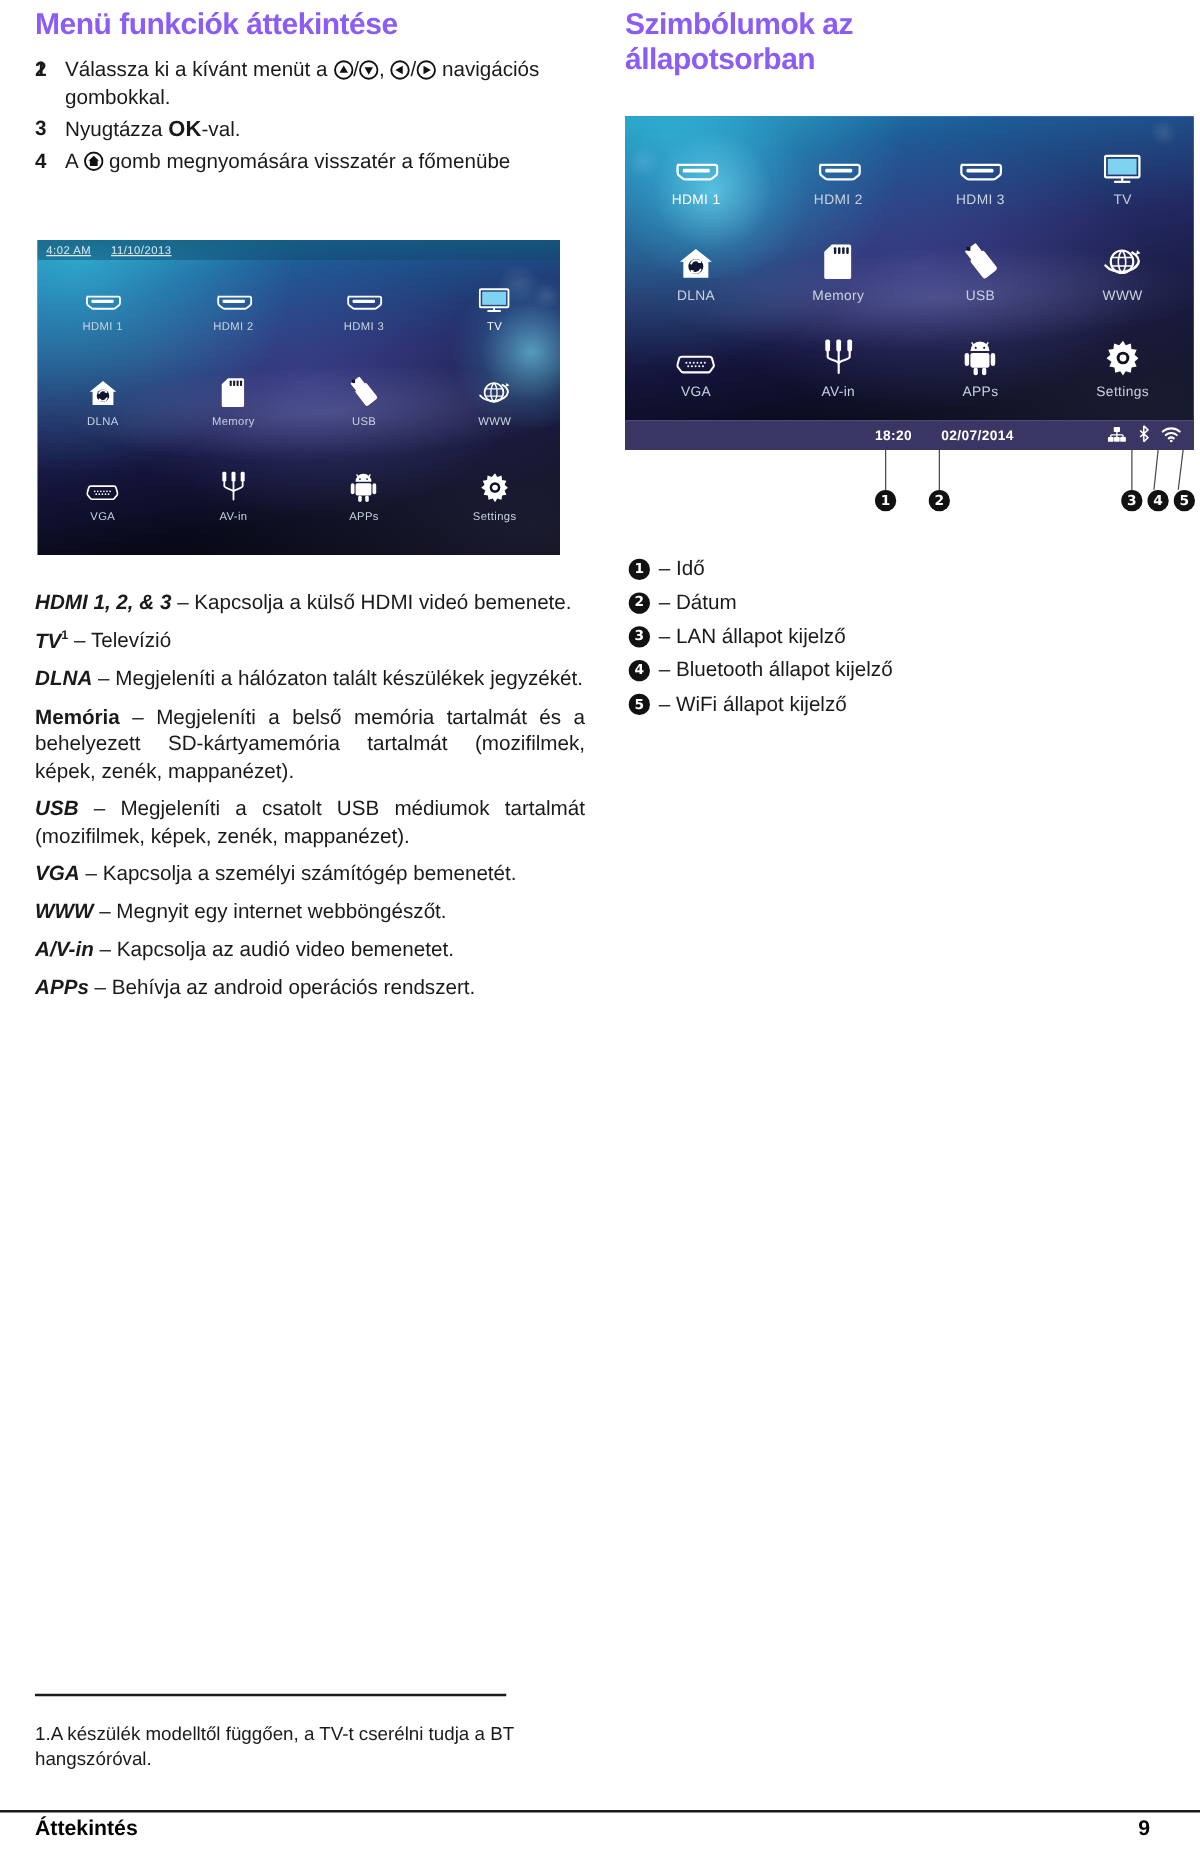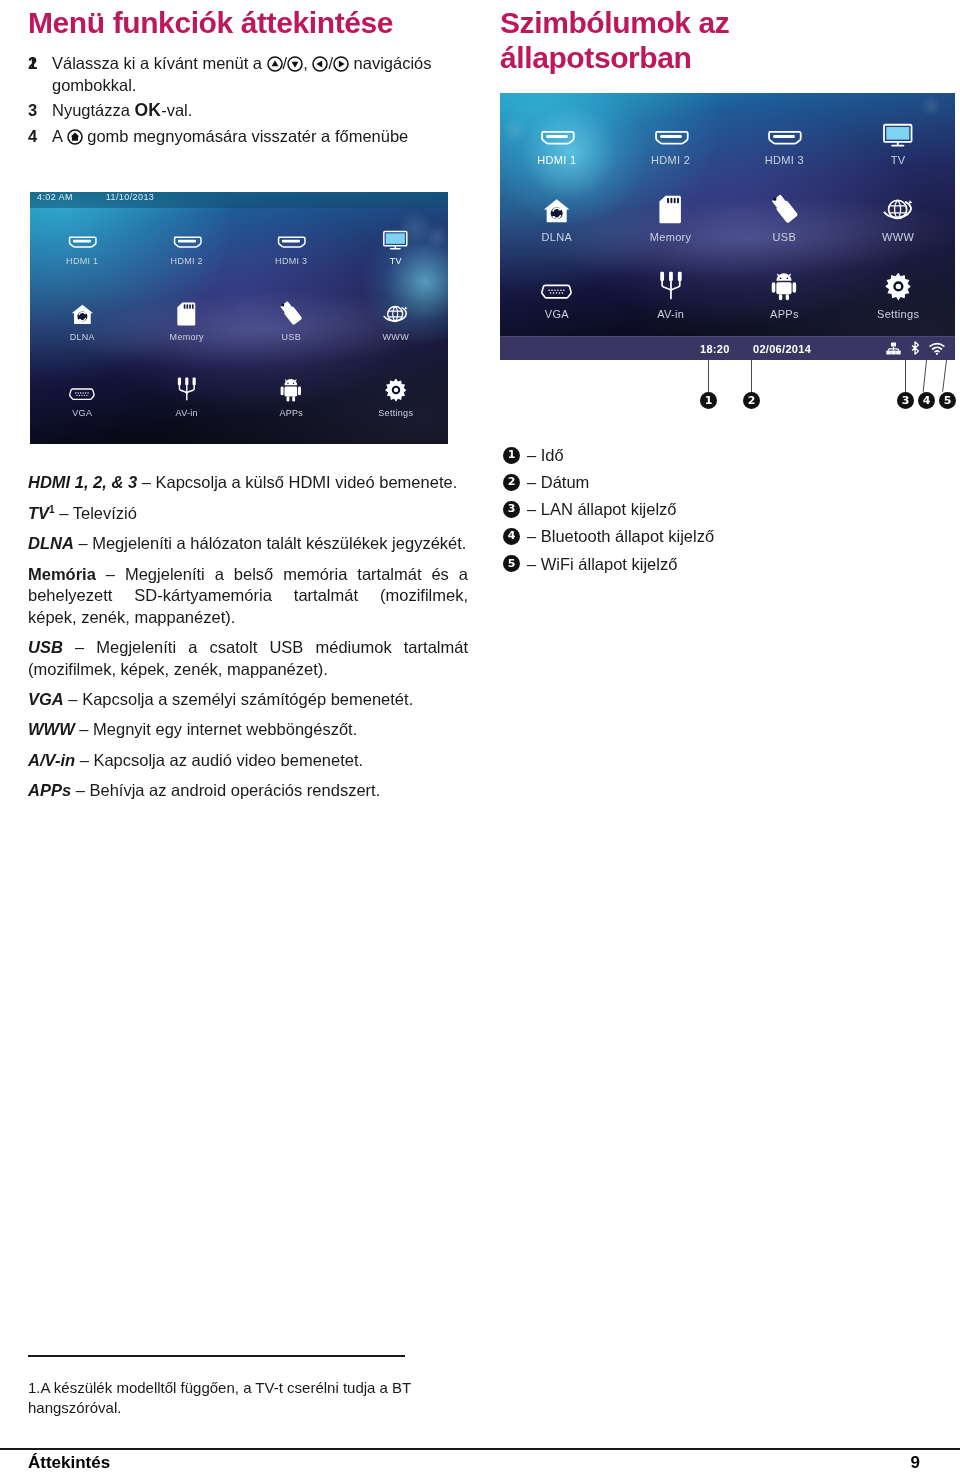--- a/index.html
+++ b/index.html
@@ -12,25 +12,25 @@
     overflow: hidden;
   }
   .page { position: relative; width: 960px; height: 1479px; }
 
   
   .col-left  { position: absolute; left: 28px;  top: 0;  width: 440px; }
   .col-right { position: absolute; left: 500px; top: 0;  width: 455px; }
 
   
   h1.sec-title {
-    font-size: 30px;
+    font-size: 24px;
     font-weight: bold;
     letter-spacing: -0.4px;
     line-height: 1.16;
-    color: #be185d;
+    color: #8b5cf6;
     margin-top: 6px;
   }
 
   
   ol.steps { list-style: none; margin-top: 11px; }
   ol.steps li {
     position: relative;
     padding-left: 24px;
     font-size: 16.5px;
     line-height: 1.34;
@@ -74,25 +74,25 @@
   }
   .shot .glow {
     position: absolute; border-radius: 50%;
     background: radial-gradient(circle, rgba(120,235,255,.60) 0%, rgba(60,190,230,.16) 45%, rgba(0,0,0,0) 72%);
   }
 
   
   .topbar {
     position: absolute; left: 0; top: 0; right: 0;
     height: 16px;
-    display: flex; 
+    display: flex; align-items: center;
     padding-left: 7px;
-    gap: 33px;
+    gap: 16px;
     background: linear-gradient(180deg, rgba(18,86,120,.72), rgba(16,70,104,.45));
-    font-size: 9px; color: #dfeaf2; letter-spacing: .4px;
+    font-size: 9px; color: #dfeaf2; letter-spacing: .4px; text-decoration: underline;
   }
   
   .botbar {
     position: absolute; left: 0; right: 0; bottom: 0;
     height: 24px;
     background: #3a3663;
     border-top: 1px solid #4c4878;
     display: flex; align-items: center;
     font-size: 11px; font-weight: bold; color: #ffffff; letter-spacing: .3px;
   }
@@ -552,21 +552,21 @@
                 <circle cx="17" cy="17" r="6" fill="#0b1026"></circle>
                 <circle cx="17" cy="17" r="3.2" fill="#ffffff"></circle>
               </svg>
             </div>
             <div class="lab" style="font-size: 11px; margin-top: 7px;">Settings</div>
           </div>
         </div>
 
       <div class="botbar">
         <span class="bb-time">18:20</span>
-        <span class="bb-date">02/06/2014</span>
+        <span class="bb-date">02/07/2014</span>
         <span class="bb-icons">
           <span>
             <svg width="15" height="13" viewBox="0 0 15 13">
                 <rect x="5" y="0.5" width="5" height="4" rx="0.6" fill="#fff"></rect>
                 <path d="M7.5 4.5 v2.4 M2.6 6.9 h9.8 M2.6 6.9 v1.7 M12.4 6.9 v1.7 M7.5 6.9 v1.7" stroke="#fff" stroke-width="1.1" fill="none"></path>
                 <rect x="0.3" y="8.6" width="4.6" height="3.8" rx="0.6" fill="#fff"></rect>
                 <rect x="5.2" y="8.6" width="4.6" height="3.8" rx="0.6" fill="#fff"></rect>
                 <rect x="10.1" y="8.6" width="4.6" height="3.8" rx="0.6" fill="#fff"></rect>
               </svg>
           </span>

